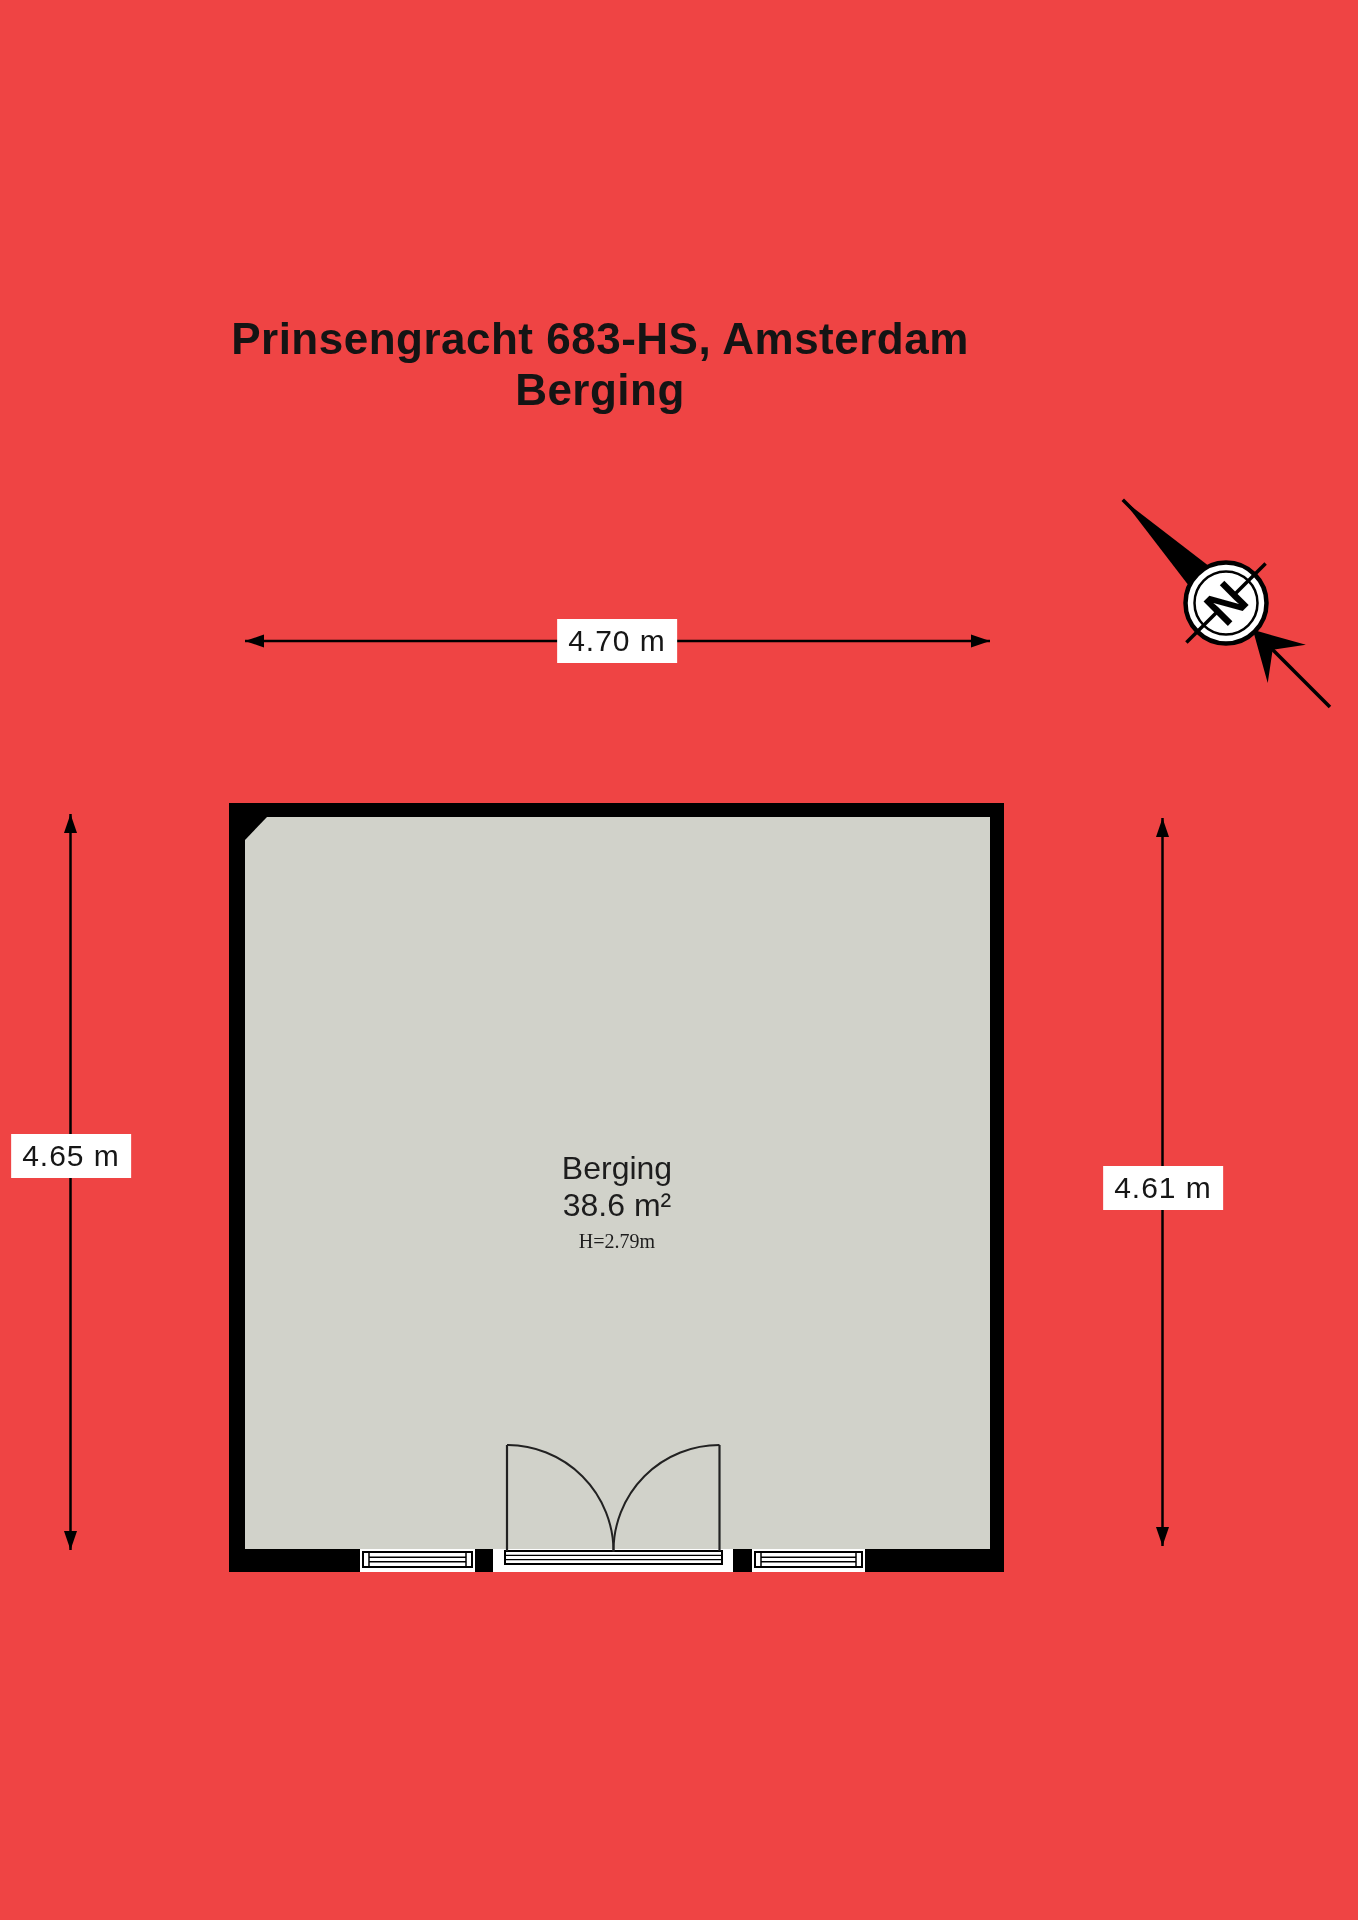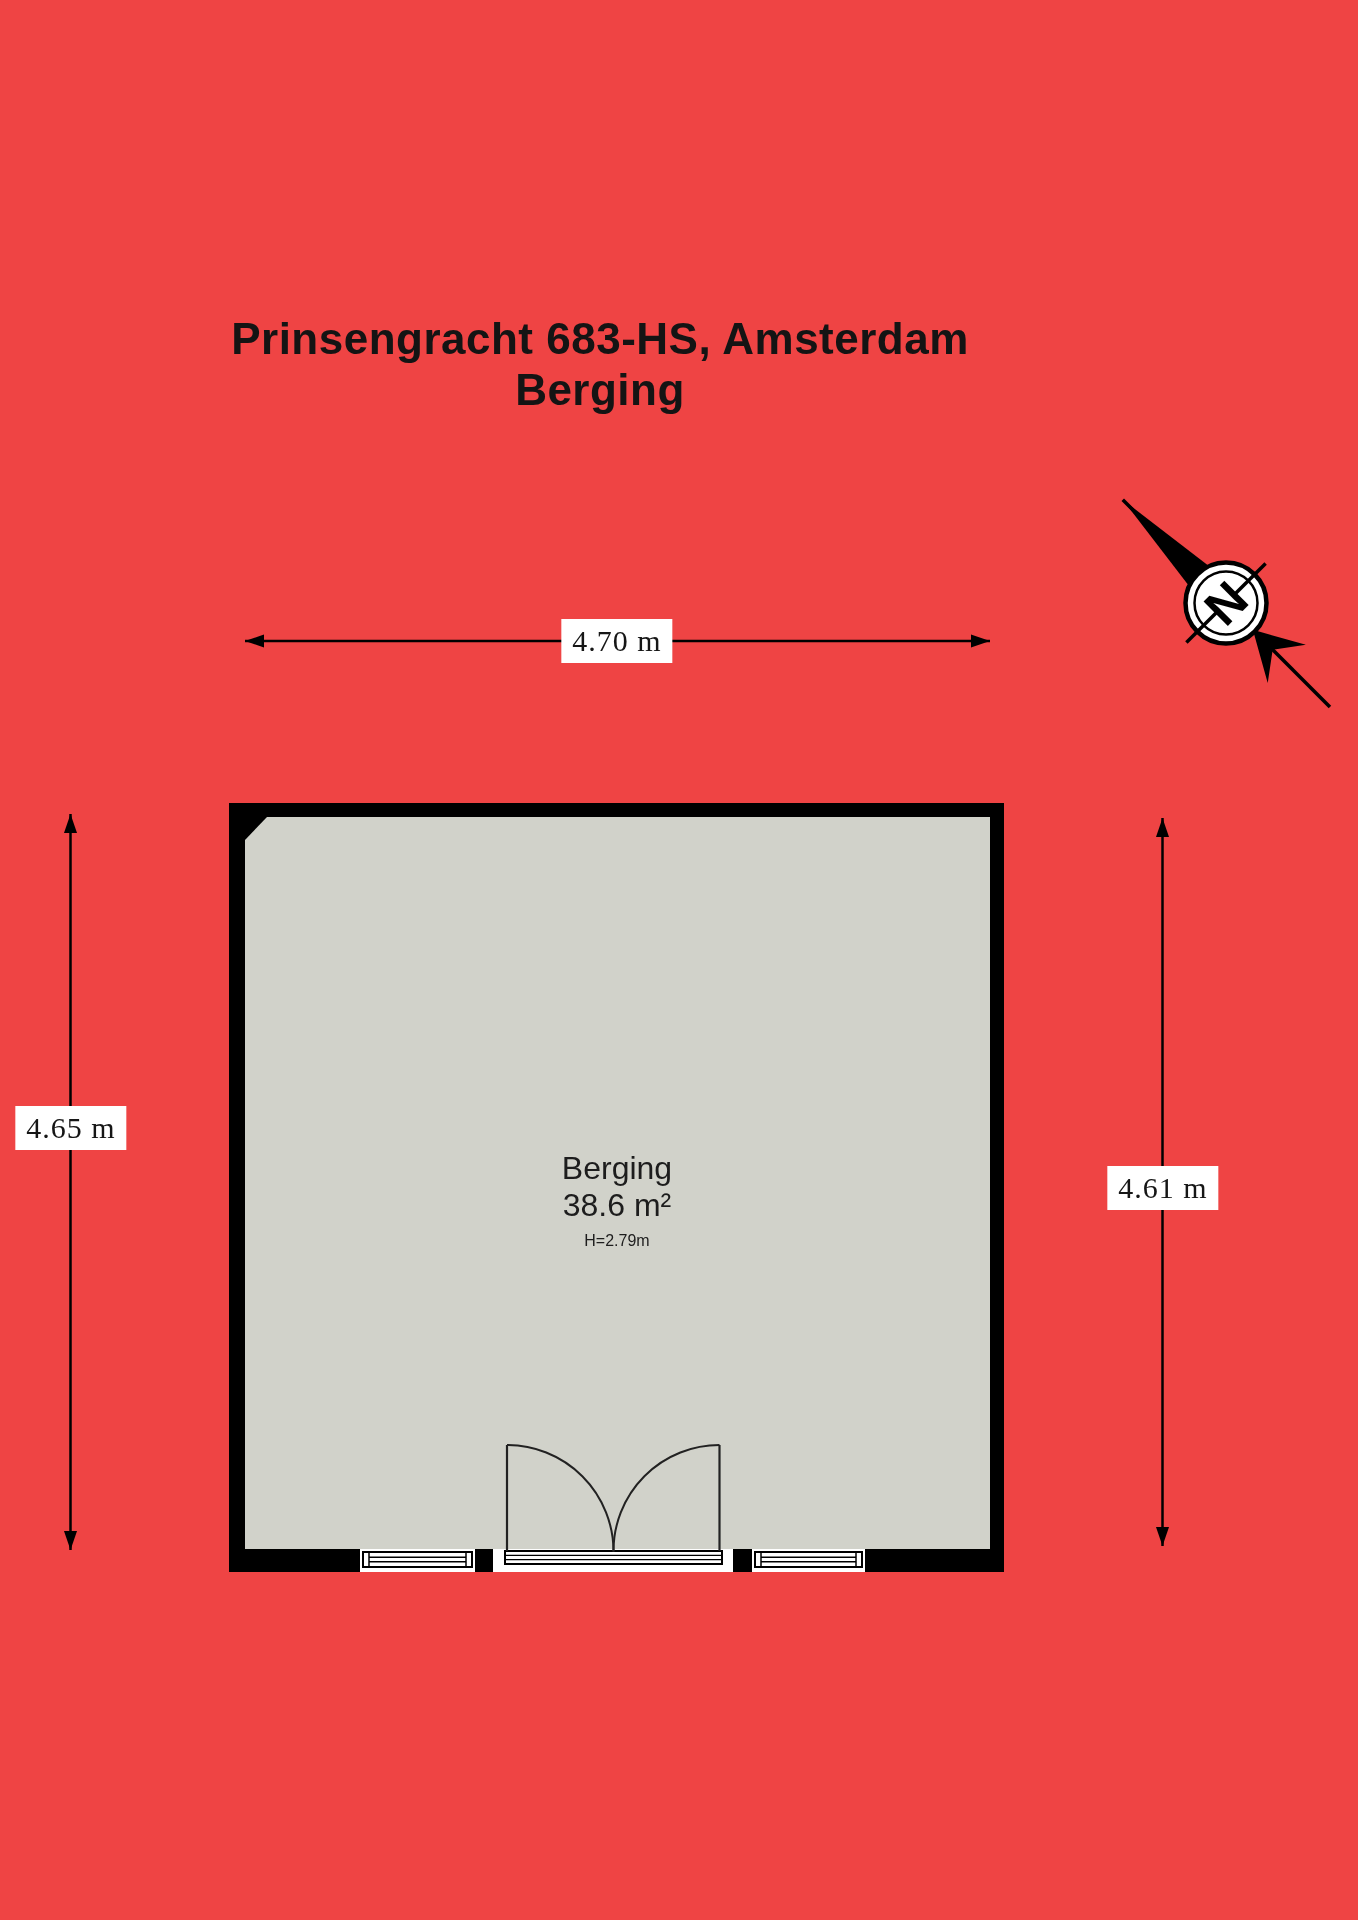--- a/index.html
+++ b/index.html
@@ -9,29 +9,29 @@
   }
   .plan-svg { position:absolute; left:0; top:0; z-index:1; }
   .title-block {
     position:absolute; left:20px; top:313px; width:1160px; z-index:2;
     text-align:center; color:#141414; font-weight:bold;
     font-size:44px; line-height:51px; letter-spacing:0.5px;
   }
   .dim-label {
     position:absolute; z-index:3; transform:translate(-50%,-50%);
     background:#ffffff; color:#161616; font-size:30px; letter-spacing:1px;
-    padding:5px 11px; white-space:nowrap;font-family:Liberation Serif, serif;
+    padding:5px 11px; white-space:nowrap;
   }
   .room-label {
     position:absolute; left:617px; top:1150px; z-index:2;
     transform:translateX(-50%); text-align:center; color:#1d1d1d; white-space:nowrap;
   }
   .room-name  { font-size:32px; line-height:37px; }
   .room-area  { font-size:32px; line-height:37px; }
-  .room-h     { font-size:16px; line-height:34px; }
+  .room-h     { font-size:20px; line-height:34px;font-family:Liberation Serif, serif; }
 </style>
 </head>
 <body>
 
 <div class="page">
 
   <div class="title-block">
     <div>Prinsengracht 683-HS, Amsterdam</div>
     <div>Berging</div>
   </div>
@@ -96,21 +96,21 @@
       <line x1="505" y1="1555.3" x2="722" y2="1555.3" stroke="#000" stroke-width="1.3"></line>
       <line x1="505" y1="1559.7" x2="722" y2="1559.7" stroke="#000" stroke-width="1.3"></line>
       <line x1="507" y1="1551" x2="507" y2="1445" stroke="#222" stroke-width="2.2"></line>
       <line x1="719.5" y1="1551" x2="719.5" y2="1445" stroke="#222" stroke-width="2.2"></line>
       <path d="M 507 1445 A 106.5 106.5 0 0 1 613.5 1551.5" fill="none" stroke="#222" stroke-width="2"></path>
       <path d="M 719.5 1445 A 106 106 0 0 0 613.5 1551.5" fill="none" stroke="#222" stroke-width="2"></path>
     </g>
   </svg>
 
   <div class="dim-label" style="left:617px; top:641px;">4.70 m</div>
-  <div class="dim-label" style="left:71px; top:1128px;">4.65 m</div>
+  <div class="dim-label" style="left:71px; top:1156px;">4.65 m</div>
   <div class="dim-label" style="left:1163px; top:1188px;text-align:right;">4.61 m</div>
 
   <div class="room-label">
     <div class="room-name">Berging</div>
     <div class="room-area">38.6 m²</div>
     <div class="room-h">H=2.79m</div>
   </div>
 
 </div>
 

